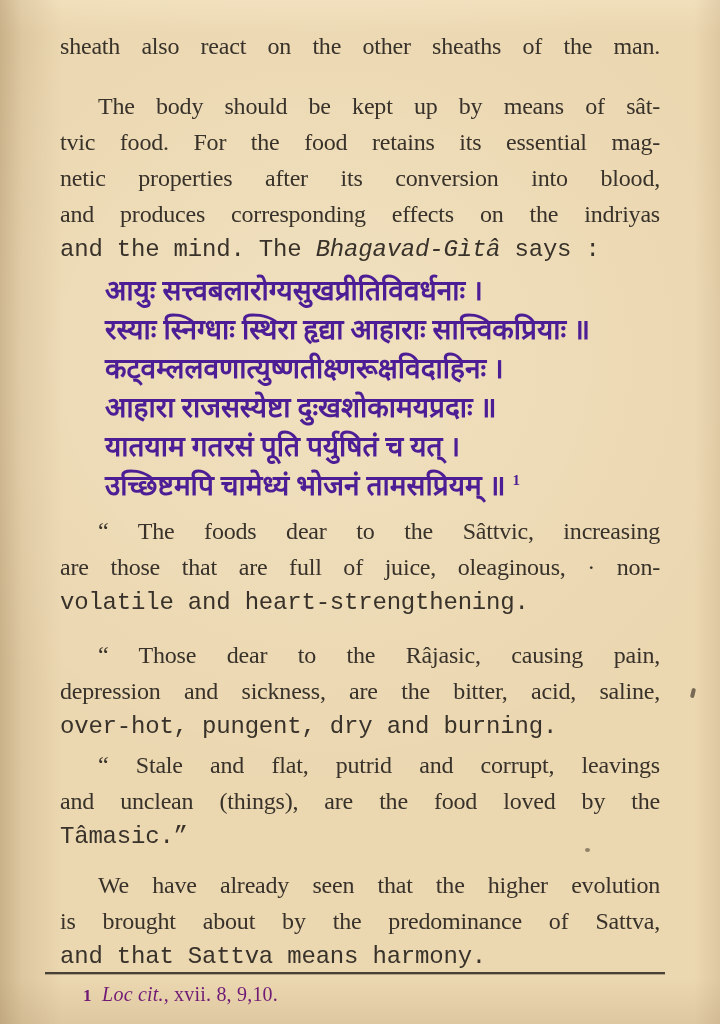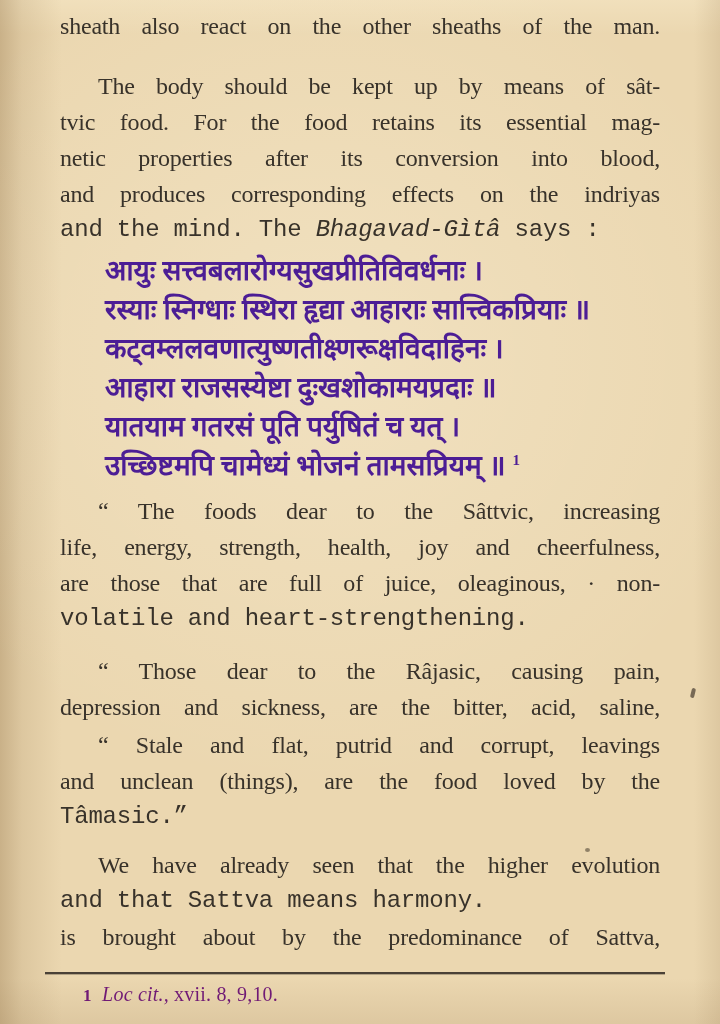--- a/index.html
+++ b/index.html
@@ -62,61 +62,61 @@
     background:#6a5c48;border-radius:50%;opacity:.7;
   }
 </style>
 </head>
 <body>
 
 <div class="paper"></div>
 
 <div class="content">
 
-  <p class="tl jl" style="margin-top:8px">sheath also react on the other sheaths of the man.</p>
+  <p class="tl jl" style="margin-top:28px">sheath also react on the other sheaths of the man.</p>
 
   <div class="para-intro">
     <p class="tl jl ind">The body should be kept up by means of sât-</p>
     <p class="tl jl">tvic food.  For the food retains its essential mag-</p>
     <p class="tl jl">netic properties after its conversion into blood,</p>
     <p class="tl jl">and produces corresponding effects on the indriyas</p>
     <p class="tl ll"><span>and the mind.  The </span><span class="it">Bhagavad-Gìtâ</span><span> says :</span></p>
   </div>
 
   <div class="verse">
     <p class="tl">आयुः सत्त्वबलारोग्यसुखप्रीतिविवर्धनाः ।</p>
     <p class="tl">रस्याः स्निग्धाः स्थिरा हृद्या आहाराः सात्त्विकप्रियाः ॥</p>
     <p class="tl">कट्वम्ललवणात्युष्णतीक्ष्णरूक्षविदाहिनः ।</p>
     <p class="tl">आहारा राजसस्येष्टा दुःखशोकामयप्रदाः ॥</p>
     <p class="tl">यातयाम गतरसं पूति पर्युषितं च यत् ।</p>
     <p class="tl"><span>उच्छिष्टमपि चामेध्यं भोजनं तामसप्रियम् ॥ </span><span class="footref">1</span></p>
   </div>
 
   <div class="quote-para">
     <p class="tl jl ind">“ The  foods  dear  to  the  Sâttvic,  increasing</p>
-    <p class="tl jl">life, energy, strength, health,  joy  and  cheerfulness,</p>
     <p class="tl jl">are those that  are  full  of  juice,  oleaginous, · non-</p>
     <p class="tl ll">volatile and heart-strengthening.</p>
   </div>
 
   <div class="quote-para2">
     <p class="tl jl ind">“ Those  dear  to  the  Râjasic,  causing  pain,</p>
     <p class="tl jl">depression and sickness, are the bitter, acid,  saline,</p>
+    <p class="tl ll">over-hot, pungent, dry and burning.</p>
   </div>
 
   <div class="quote-para3">
     <p class="tl jl ind">“ Stale and  flat,  putrid  and  corrupt,  leavings</p>
     <p class="tl jl">and unclean  (things),  are  the  food  loved  by  the</p>
     <p class="tl ll">Tâmasic.”</p>
   </div>
 
   <div class="para-end">
     <p class="tl jl ind">We have already seen that the higher evolution</p>
+    <p class="tl jl">is  brought  about  by  the predominance of  Sattva,</p>
     <p class="tl ll">and that Sattva means harmony.</p>
-    <p class="tl jl">is  brought  about  by  the predominance of  Sattva,</p>
   </div>
 
 </div>
 
 <div class="footnote-area">
   <hr class="fn-rule">
   <p class="tl fn-line"><span class="fn-marker">1</span>&nbsp; <span class="it">Loc cit.,</span><span> xvii. 8, 9,10.</span></p>
 </div>
 
 <div class="speck1"></div>

